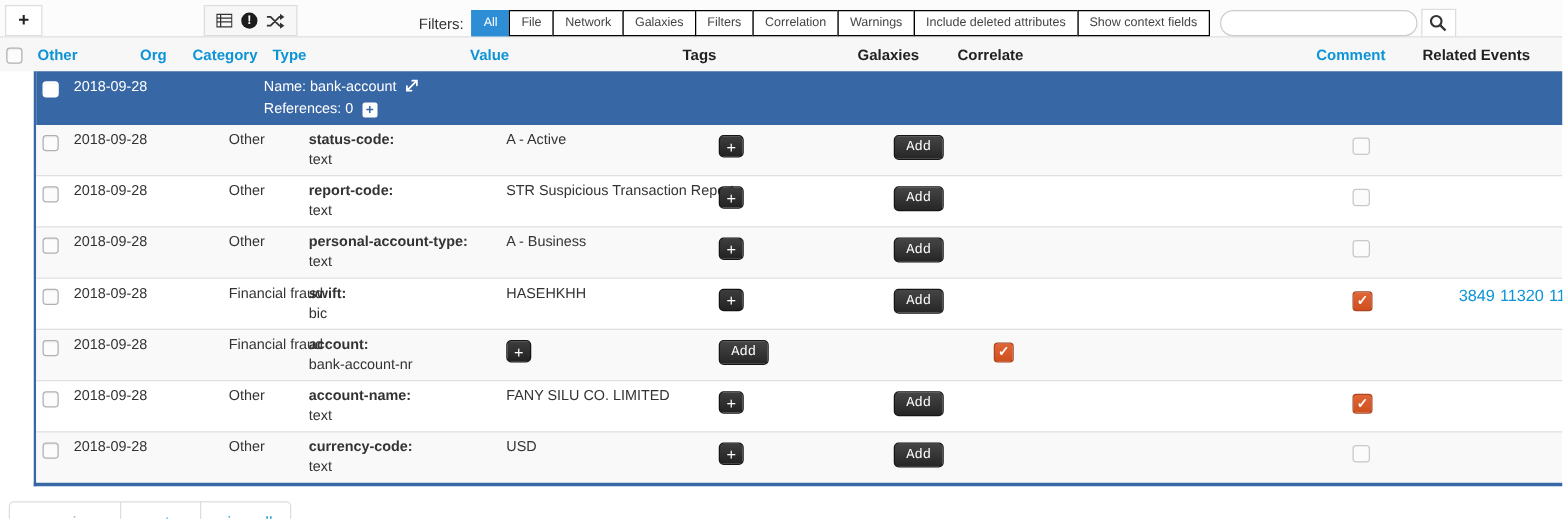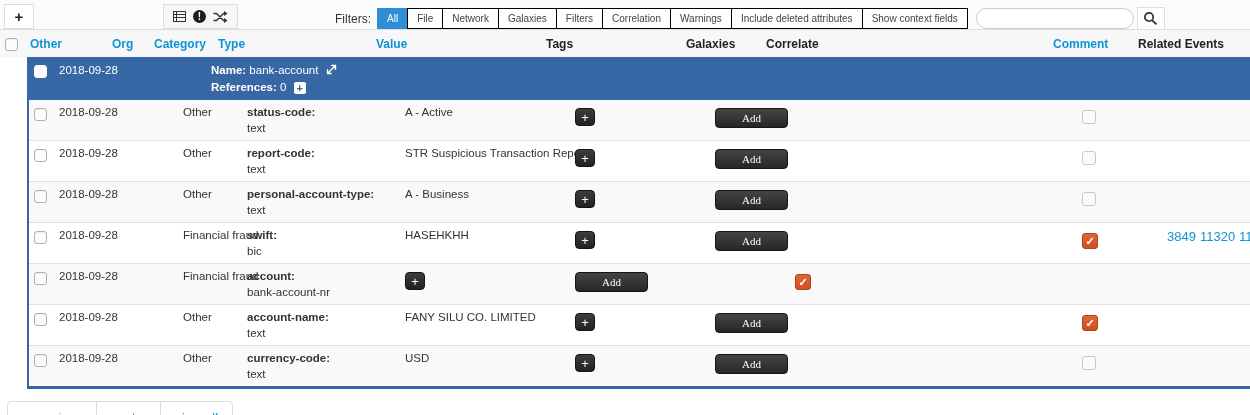--- a/index.html
+++ b/index.html
@@ -51,42 +51,42 @@
     width:13px; height:13px; border:1px solid #b0b0b0; border-radius:3px; background:#fcfcfc;
     margin-top:2px; cursor:pointer; box-shadow:inset 0 1px 1px rgba(0,0,0,0.05);
   }
   .cb-white { background:#fff; border-color:#fff; }
 
   
   .object-group { border-left:2px solid var(--blue); border-bottom:3px solid var(--blue);margin-left:27px; }
   .blue-row { background:var(--blue); color:#fff; min-height:40px; }
   .blue-row .cell { padding-top:7px; }
   .obj-info { grid-column:4 / -1; padding:5px 0 5px 36px; font-size:11.5px; line-height:16px; }
-  .obj-info b { font-weight:bold; }
+  .obj-info b { font-weight:normal; }
   .plus-square {
     display:inline-block; width:12px; height:12px; background:#fff; color:var(--blue);
     font-weight:bold; font-size:11px; line-height:12px; text-align:center; border-radius:2px;
     margin-left:4px; vertical-align:-1px; cursor:pointer;
   }
   .expand-icon { margin-left:4px; vertical-align:-1px; cursor:pointer; }
 
   
   .attr-row { min-height:40px; background:#fff; }
   .attr-row.stripe { background:#f9f9f9; }
   .attr-row + .attr-row { border-top:1px solid #e0e0e0; }
   .type b { display:block; margin-bottom:4px; }
   .tagbtn {
     width:20px; height:18px; background:linear-gradient(#3d3d3d,#222); border:1px solid #141414;
     border-radius:4px; color:#fff; font-size:13px; line-height:15px; text-align:center; padding:0;
     cursor:pointer; margin-top:2px;
   }
   .addbtn {
     background:linear-gradient(#454545,#262626); border:1px solid #151515; border-radius:4px;
-    color:#fff; font-size:11px; padding:3px 26px; cursor:pointer; margin-top:2px;
-    font-family:Liberation Serif, serif;
+    color:#fff; font-size:11px; padding:3px 9px; cursor:pointer; margin-top:2px;
+    font-family:Liberation Mono, monospace;
   }
   .corr {
     width:14px; height:14px; border:1px solid #c8c8c8; border-radius:3px; background:#fbfbfb;
     margin-top:4px; cursor:pointer;
   }
   .corr.checked {
     width:16px; height:16px; background:linear-gradient(#e06536,#d04f1e); border-color:#a84category 21f;
     border-color:#ab451f; color:#fff; font-size:11px; font-weight:bold; text-align:center; line-height:15px;
   }
   .related .rel { color:var(--link); text-decoration:none; margin-right:4px; font-size:13px; cursor:pointer; }

